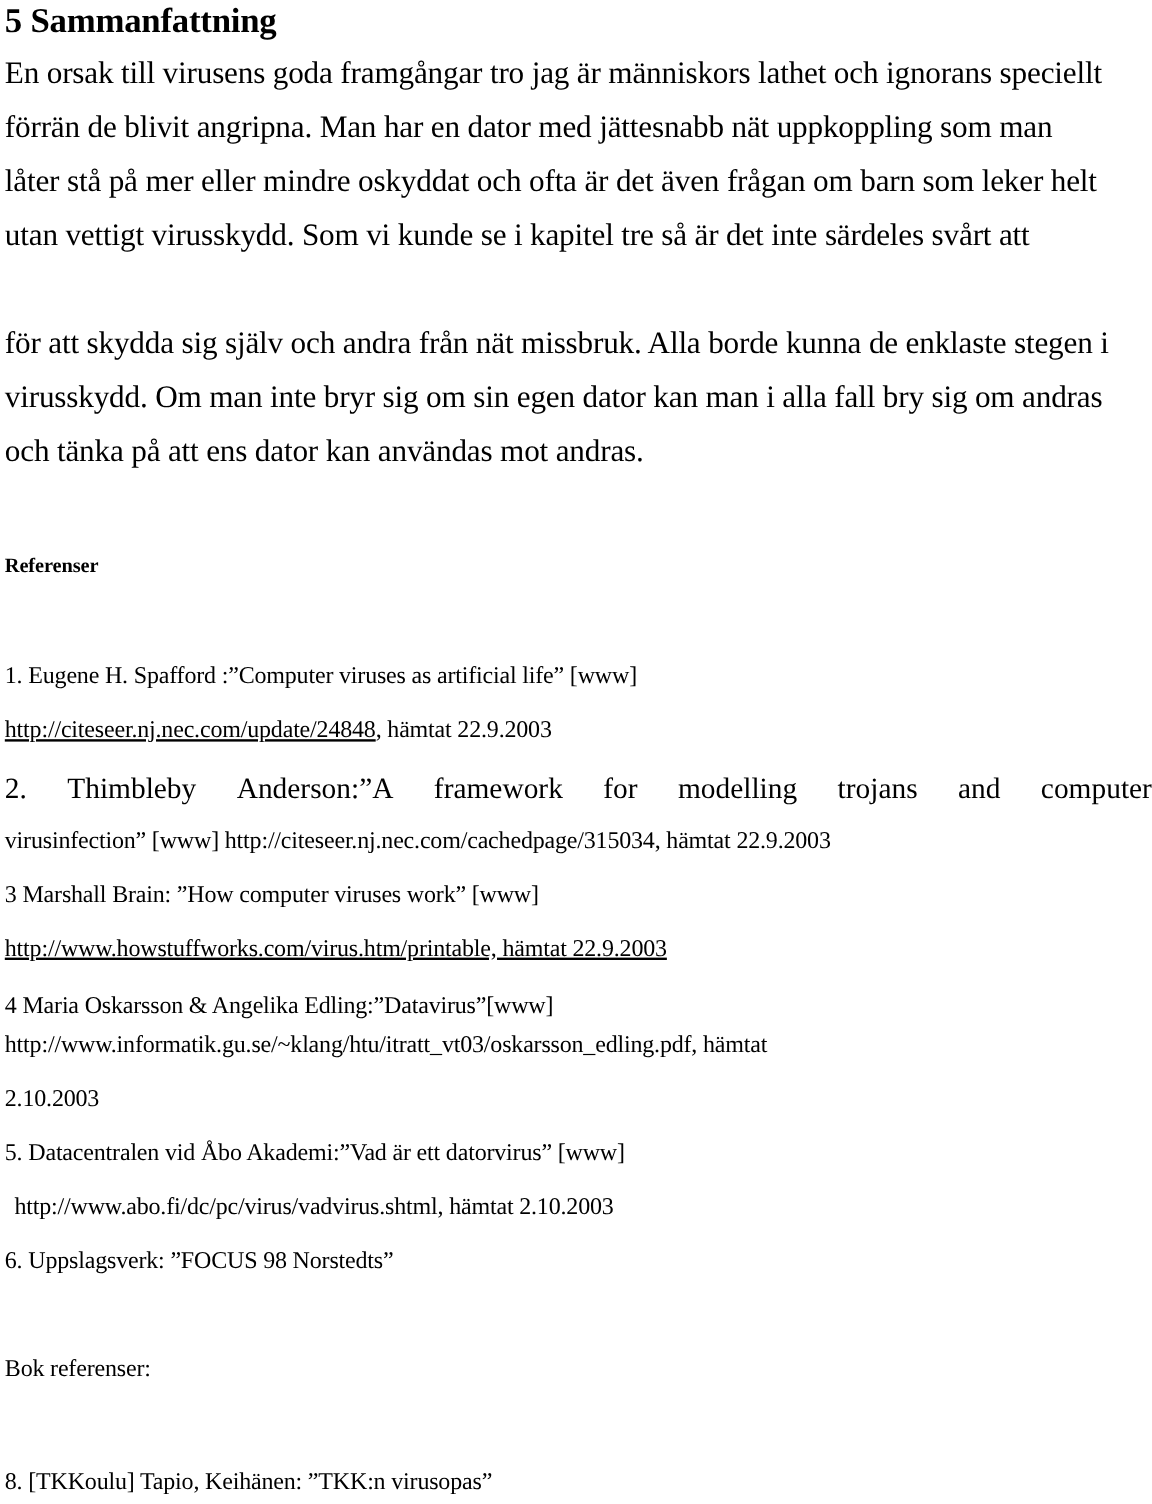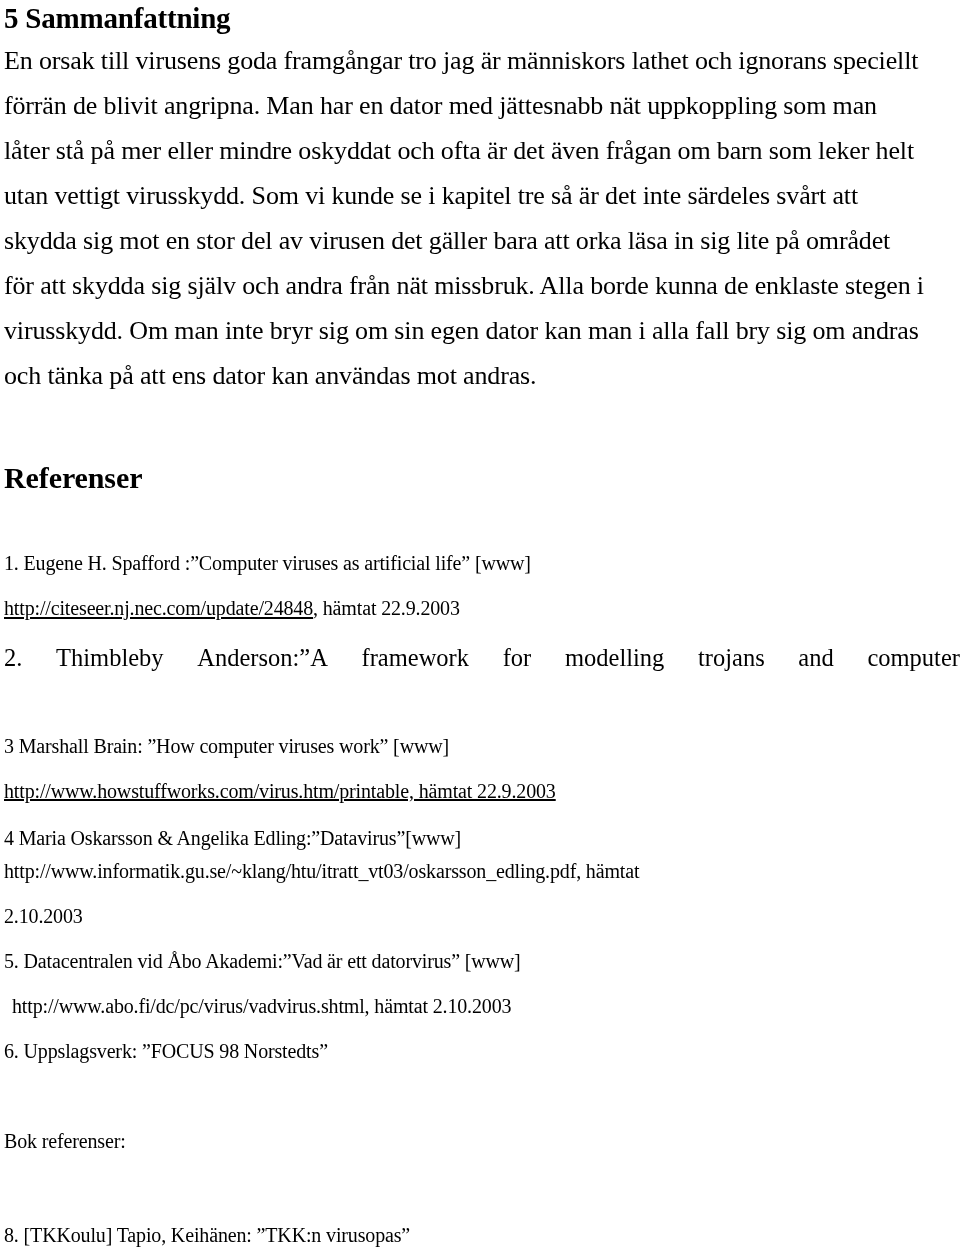--- a/index.html
+++ b/index.html
@@ -34,21 +34,21 @@
     letter-spacing: -0.15px;
   }
 
   .h1 {
     font-size: 29px;
     font-weight: bold;
     letter-spacing: -0.2px;
   }
 
   .h2 {
-    font-size: 30px;
+    font-size: 17px;
     font-weight: bold;
     letter-spacing: -0.1px;
   }
 
   .body-ln { font-size: 26px; }
 
   .ref-ln  { font-size: 20px; }
 
   
   .justified {
@@ -75,21 +75,20 @@
   <div class="ln h1" style="left:4px; top:4px;">5 Sammanfattning</div>
 
   <div class="ln body-ln" style="left:4px; top:48px;">En orsak till virusens goda framgångar tro jag är människors lathet och ignorans speciellt</div>
 
   <div class="ln body-ln" style="left:4px; top:93px;">förrän de blivit angripna. Man har en dator med jättesnabb nät uppkoppling som man</div>
 
   <div class="ln body-ln" style="left:4px; top:138px;">låter stå på mer eller mindre oskyddat och ofta är det även frågan om barn som leker helt</div>
 
   <div class="ln body-ln" style="left:4px; top:183px;">utan vettigt virusskydd. Som vi kunde se i kapitel tre så är det inte särdeles svårt att</div>
 
-  <div class="ln body-ln" style="left:4px; top:228px;">skydda sig mot en stor del av virusen det gäller bara att orka läsa in sig lite på området</div>
 
   <div class="ln body-ln" style="left:4px; top:273px;">för att skydda sig själv och andra från nät missbruk. Alla borde kunna de enklaste stegen i</div>
 
   <div class="ln body-ln" style="left:4px; top:318px;">virusskydd. Om man inte bryr sig om sin egen dator kan man i alla fall bry sig om andras</div>
 
   <div class="ln body-ln" style="left:4px; top:363px;">och tänka på att ens dator kan användas mot andras.</div>
 
   <div class="ln h2" style="left:4px; top:463px;">Referenser</div>
 
   <div class="ln ref-ln" style="left:4px; top:553px;">1.  Eugene H. Spafford :”Computer viruses as artificial life” [www]</div>
@@ -103,20 +102,21 @@
     <span>Thimbleby</span>
     <span>Anderson:”A</span>
     <span>framework</span>
     <span>for</span>
     <span>modelling</span>
     <span>trojans</span>
     <span>and</span>
     <span>computer</span>
   </div>
 
+  <div class="ln ref-ln" style="left:4px; top:691px;">virusinfection” [www] http://citeseer.nj.nec.com/cachedpage/315034, hämtat 22.9.2003</div>
 
   <div class="ln ref-ln" style="left:4px; top:736px;">3 Marshall Brain: ”How computer viruses work” [www]</div>
 
   <div class="ln ref-ln" style="left:4px; top:781px;text-decoration:underline;">http://www.howstuffworks.com/virus.htm/printable, hämtat 22.9.2003</div>
 
   <div class="ln ref-ln" style="left:4px; top:828px;">4 Maria Oskarsson &amp; Angelika Edling:”Datavirus”[www]</div>
 
   <div class="ln ref-ln" style="left:4px; top:861px;">http://www.informatik.gu.se/~klang/htu/itratt_vt03/oskarsson_edling.pdf, hämtat</div>
 
   <div class="ln ref-ln" style="left:4px; top:906px;">2.10.2003</div>

